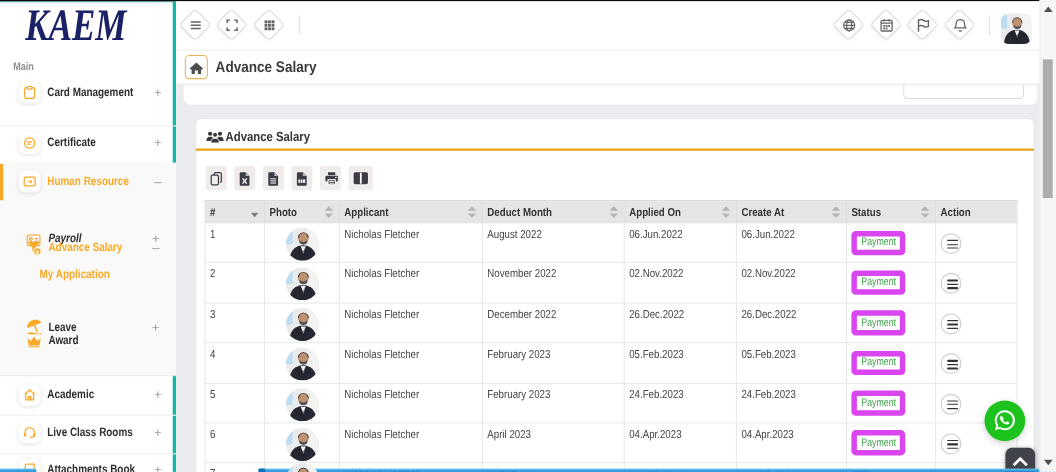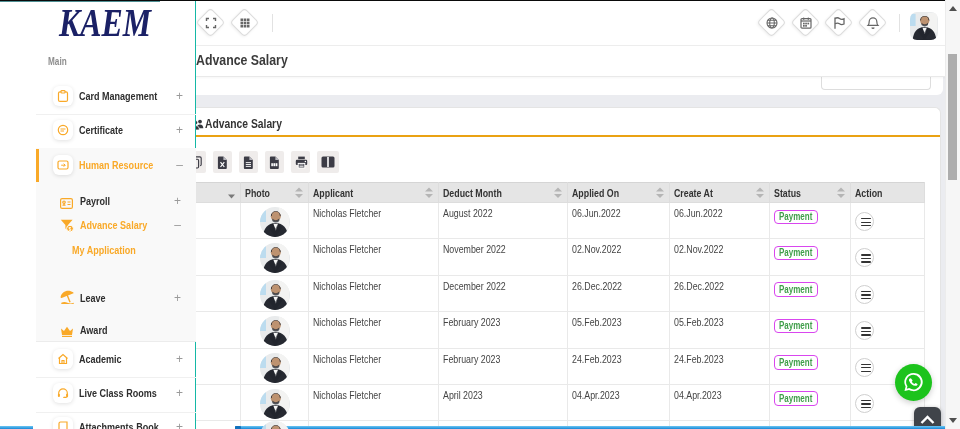--- a/index.html
+++ b/index.html
@@ -5,21 +5,21 @@
 * { margin:0; padding:0; box-sizing:border-box; }
 html,body { width:960px; height:429px; overflow:hidden; }
 body { font-family:"Liberation Sans", sans-serif; position:relative; background:#fff; }
 #page { position:absolute; left:0; top:0; width:960px; height:429px; overflow:hidden; }
 
 
 #topline { position:absolute; left:0; top:0; width:960px; height:1px; background:#0a0a0a; z-index:60; }
 #tealline { position:absolute; left:0; top:1px; width:160px; height:1px; background:#4e8f93; z-index:60; }
 
 
-#sidebar { position:absolute; left:0; top:0; width:160px; height:429px; background:#fff; border-right:1px solid #14b8a6; z-index:30;margin-left:36px; }
+#sidebar { position:absolute; left:0; top:0; width:160px; height:429px; background:#fff; border-right:3px solid #14b8a6; z-index:30; }
 #logo { position:absolute; left:0; top:1px; width:160px; height:44px; }
 .mlabel { position:absolute; left:12px; top:56px; font-size:10px; font-weight:bold; color:#8d8d8d; transform:scaleX(0.82); transform-origin:0 50%; }
 .mi { position:absolute; left:0; width:160px; height:35px; }
 .mi .ibox { position:absolute; left:17px; top:7px; width:20px; height:20px; background:#fff; border-radius:6px; box-shadow:0 1px 4px rgba(0,0,0,0.12); }
 .mi .ibox svg { position:absolute; left:4px; top:4px; }
 .mi .txt { position:absolute; left:43px; top:0; height:35px; line-height:35px; font-size:11px; font-weight:bold; color:#2e2e2e; transform:scaleX(0.82); transform-origin:0 50%; white-space:nowrap; }
 .mi .pm { position:absolute; right:13px; top:0; height:35px; line-height:35px; font-size:12px; color:#9a9a9a; }
 .mi.orange .txt { color:#f9a928; }
 .sub { position:absolute; left:0; width:160px; height:24px; }
 .sub .sic { position:absolute; left:24px; top:6px; }
@@ -60,21 +60,21 @@
 
 
 #tbl { position:absolute; left:8px; top:74px; width:738px; border-collapse:collapse; table-layout:fixed; }
 #tbl th { background:#e5e5e5; height:20px; font-size:10.5px; font-weight:bold; color:#333; text-align:left; padding:0 0 0 4px; border:1px solid #ddd; border-top:1px solid #d5d5d5; position:relative; }
 #tbl td { height:36.4px; background:#fff; border:1px solid #e9e9e9; font-size:10.5px; color:#444; vertical-align:top; padding:4px 0 0 4px; }
 .n { display:inline-block; transform:scaleX(0.84); transform-origin:0 50%; white-space:nowrap; }
 .badge .n { transform:scaleX(0.8); margin-right:-8px; }
 #tbl td.pc { padding:0; }
 .srt { position:absolute; right:5px; top:4px; }
 .photo { position:relative; width:30px; height:30px; border-radius:50%; overflow:hidden; margin:4px auto 0 auto; }
-.badge { display:inline-block; border:1px solid #d946ef; border-radius:4px; color:#3f9e49; font-size:10px; font-weight:bold; padding:0.5px 4px 1px 4px; margin-top:2.5px; }
+.badge { display:inline-block; border:5px solid #d946ef; border-radius:4px; color:#3f9e49; font-size:10px; font-weight:normal; padding:0.5px 4px 1px 4px; margin-top:2.5px; }
 .abtn { position:relative; width:19px; height:19px; border:1px solid #cfcfcf; border-radius:50%; background:#fff; margin-top:5px; margin-left:0px; }
 .abtn i { position:absolute; left:4.5px; width:10px; height:1.4px; background:#333; border-radius:1px; }
 
 
 #bluebarA { position:absolute; left:0; top:426px; width:33px; height:3px; background:linear-gradient(#6cc6f2,#1787d8); z-index:70; }
 #bluebarB { position:absolute; left:235px; top:426px; width:725px; height:3px; background:linear-gradient(#6cc6f2,#1787d8); z-index:70; }
 #bluebarB:before { content:""; position:absolute; left:0; top:-0.5px; width:6px; height:4px; background:#1271bd; border-radius:1px; }
 #p7over { position:absolute; left:259.5px; top:421px; width:30px; height:30px; border-radius:50%; overflow:hidden; z-index:72; }
 #wapp { position:absolute; left:895px; top:364px; width:37px; height:37px; border-radius:50%; background:#1cc31c; z-index:65; box-shadow:0 2px 6px rgba(0,0,0,0.2); }
 #scrolltop { position:absolute; left:914px; top:407px; width:27px; height:26px; background:#40444a; border-radius:6px; z-index:66; box-shadow:0 1px 4px rgba(0,0,0,0.3); }
@@ -390,21 +390,21 @@
       </tbody>
         </table>
     </div>
   </div>
 
   <div id="sidebar">
     <div id="logo"><svg width="160" height="44" viewBox="0 0 160 44">
           <text x="23" y="35" textLength="92" lengthAdjust="spacingAndGlyphs" font-family="Liberation Serif" font-style="italic" font-weight="bold" font-size="41" fill="#1b2166">KAEM</text>
         </svg></div>
     <div class="mlabel">Main</div>
-    <div class="mi" style="top:79px;text-align:center;">
+    <div class="mi" style="top:67px;text-align:center;">
       <div class="ibox">
           <svg width="12" height="12" viewBox="0 0 12 12">
             <g fill="none" stroke="#f9a928" stroke-width="1.2">
               <rect x="1.5" y="1.8" width="9" height="9.6" rx="1.5"></rect>
               <rect x="4" y="0.6" width="4" height="2.4" rx="0.8" fill="#fff"></rect>
             </g>
           </svg>
         </div>
       <span class="txt">Card Management</span>
         <span class="pm">+</span>
@@ -430,21 +430,21 @@
           <svg width="12" height="12" viewBox="0 0 12 12">
             <g fill="none" stroke="#f9a928" stroke-width="1.2">
               <rect x="1" y="2" width="10" height="8" rx="1.5"></rect>
               <path d="M4.2 6.2 h4 m0 0 l-1.5 -1.5 m1.5 1.5 l-1.5 1.5" stroke-width="1"></path>
             </g>
           </svg>
         </div>
       <span class="txt">Human Resource</span>
         <span class="pm">–</span>
     </div>
-    <div class="sub" style="top:189px;">
+    <div class="sub" style="top:205px;font-style:italic;">
       <span class="sic"><svg width="13" height="11" viewBox="0 0 13 11">
             <g fill="none" stroke="#f9a928" stroke-width="1.2">
               <rect x="0.6" y="0.6" width="11.8" height="9.8" rx="1.5"></rect>
               <circle cx="4" cy="4.2" r="1.2"></circle>
               <path d="M2.3 7.8 Q2.3 6 4 6 Q5.7 6 5.7 7.8 Z" fill="#f9a928" stroke="none"></path>
               <path d="M7.5 4 h3 M7.5 6.5 h3"></path>
             </g>
           </svg></span>
       <span class="txt">Payroll</span>
         <span class="pm">+</span>
@@ -465,21 +465,21 @@
       <span class="sic" style="top:4px;"><svg width="15" height="14" viewBox="0 0 15 14">
             <g fill="#f9a928">
               <path d="M0.6 7 C1.4 1.6 8.2 -1.3 13.1 2.3 C13.7 2.75 13.55 3.4 12.9 3.6 L1.6 7.9 C0.95 8.15 0.5 7.65 0.6 7 Z"></path>
               <path d="M6.3 4.8 L9.4 12.5 L10.7 12.1 L7.6 4.3 Z"></path>
               <path d="M1.3 12.7 q3 -1.5 6.2 0 q3 1.5 6.2 0 l0 1.3 l-12.4 0 Z"></path>
             </g>
           </svg></span>
       <span class="txt">Leave</span>
         <span class="pm">+</span>
     </div>
-    <div class="sub" style="top:318px;">
+    <div class="sub" style="top:298px;">
       <span class="sic" style="top:5px;"><svg width="14" height="11" viewBox="0 0 14 11">
             <path d="M1 2.5 L4 5 L7 0.8 L10 5 L13 2.5 L12 9 H2 Z" fill="#f9a928"></path>
             <rect x="2" y="9.8" width="10" height="1.2" fill="#f9a928"></rect>
           </svg></span>
       <span class="txt">Award</span>
     </div>
     <div class="sdiv" style="top:341px;background:#ececec;"></div>
     <div class="mi" style="top:342px;">
       <div class="ibox">
           <svg width="12" height="12" viewBox="0 0 12 12">

